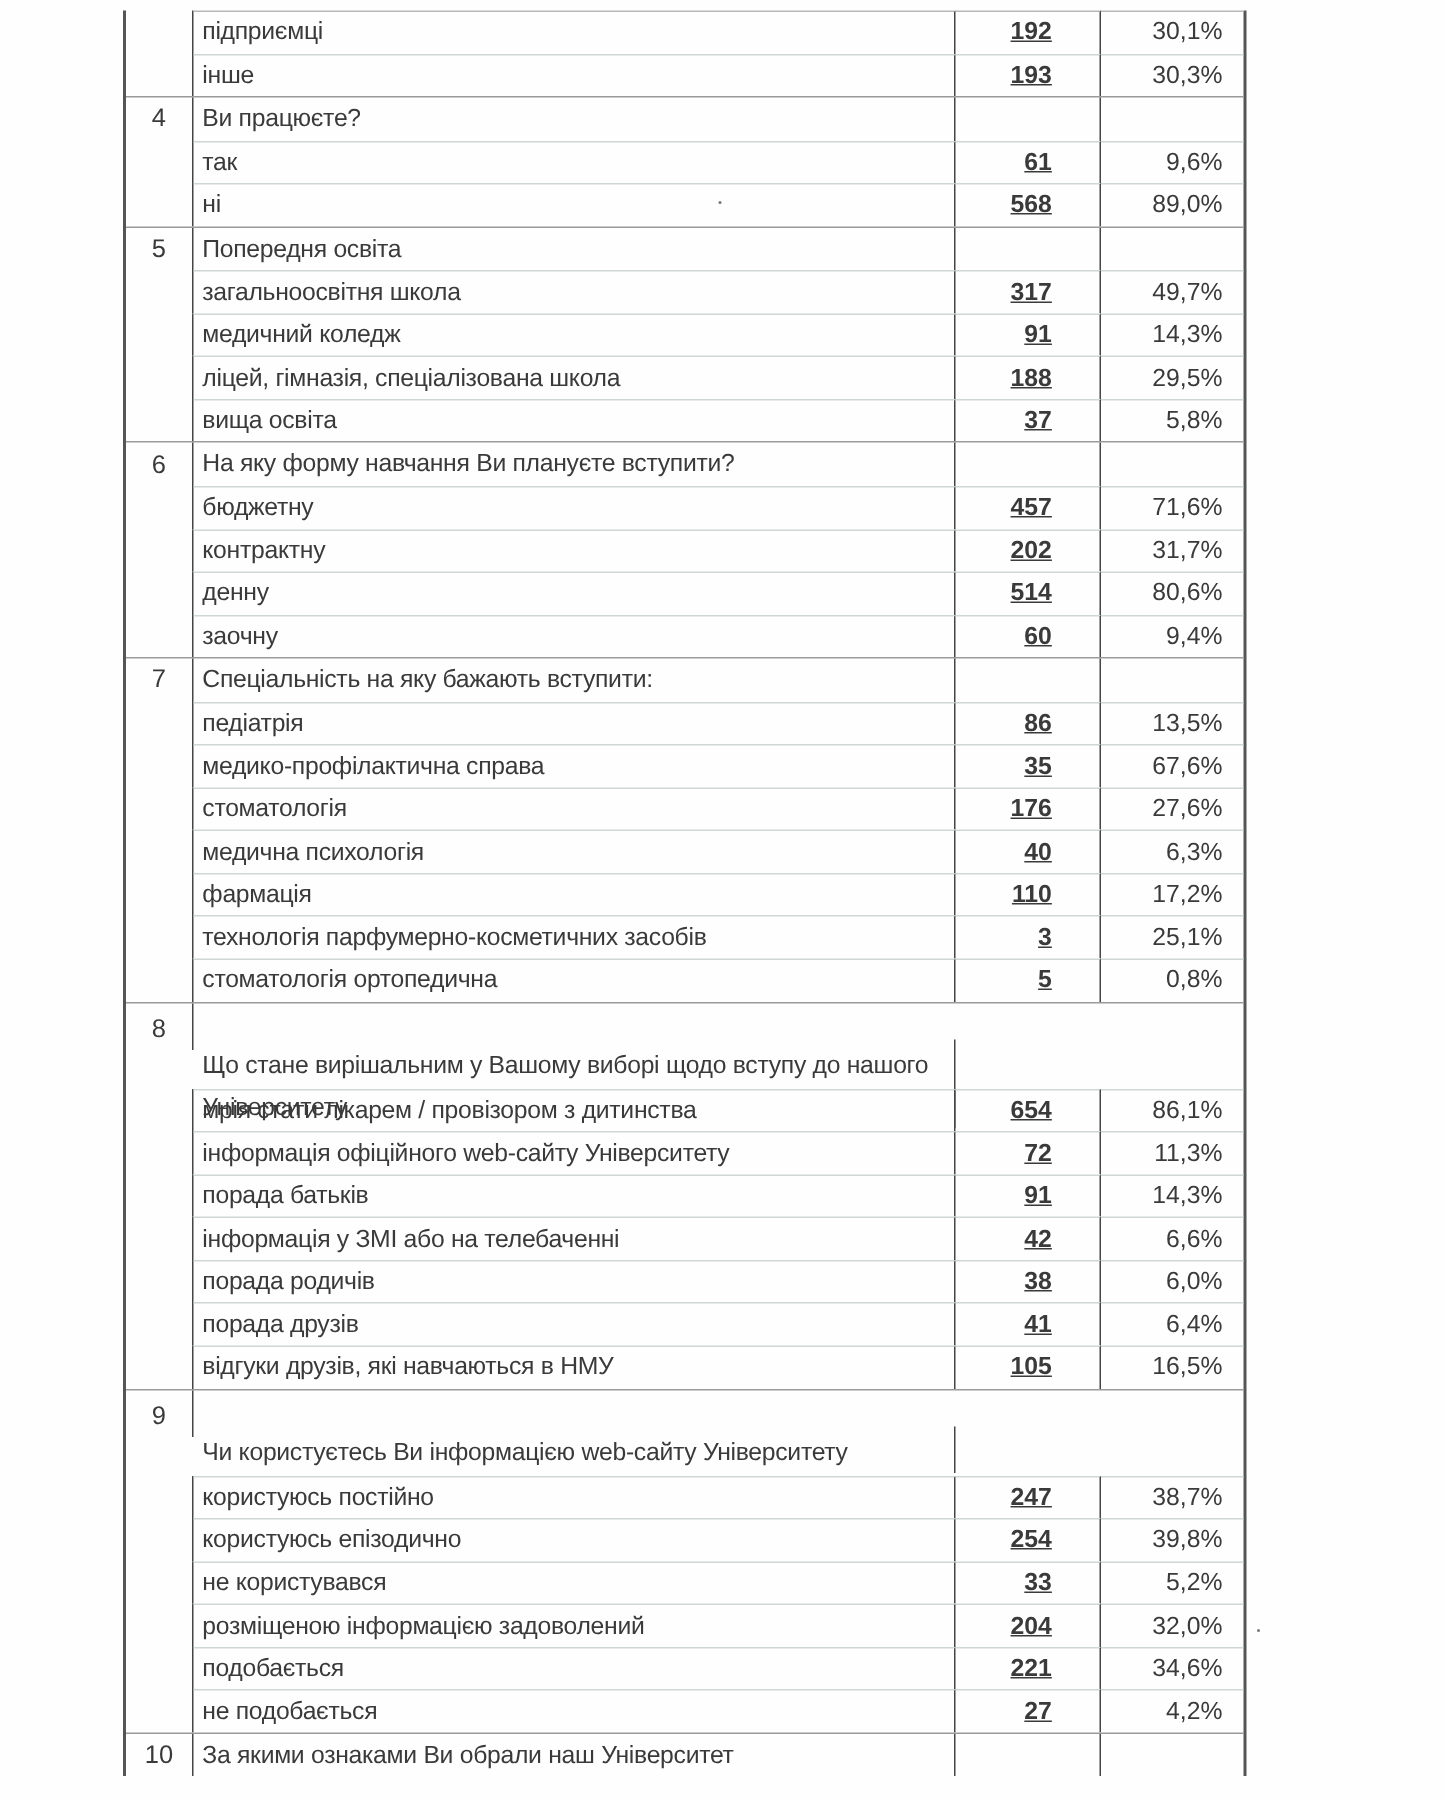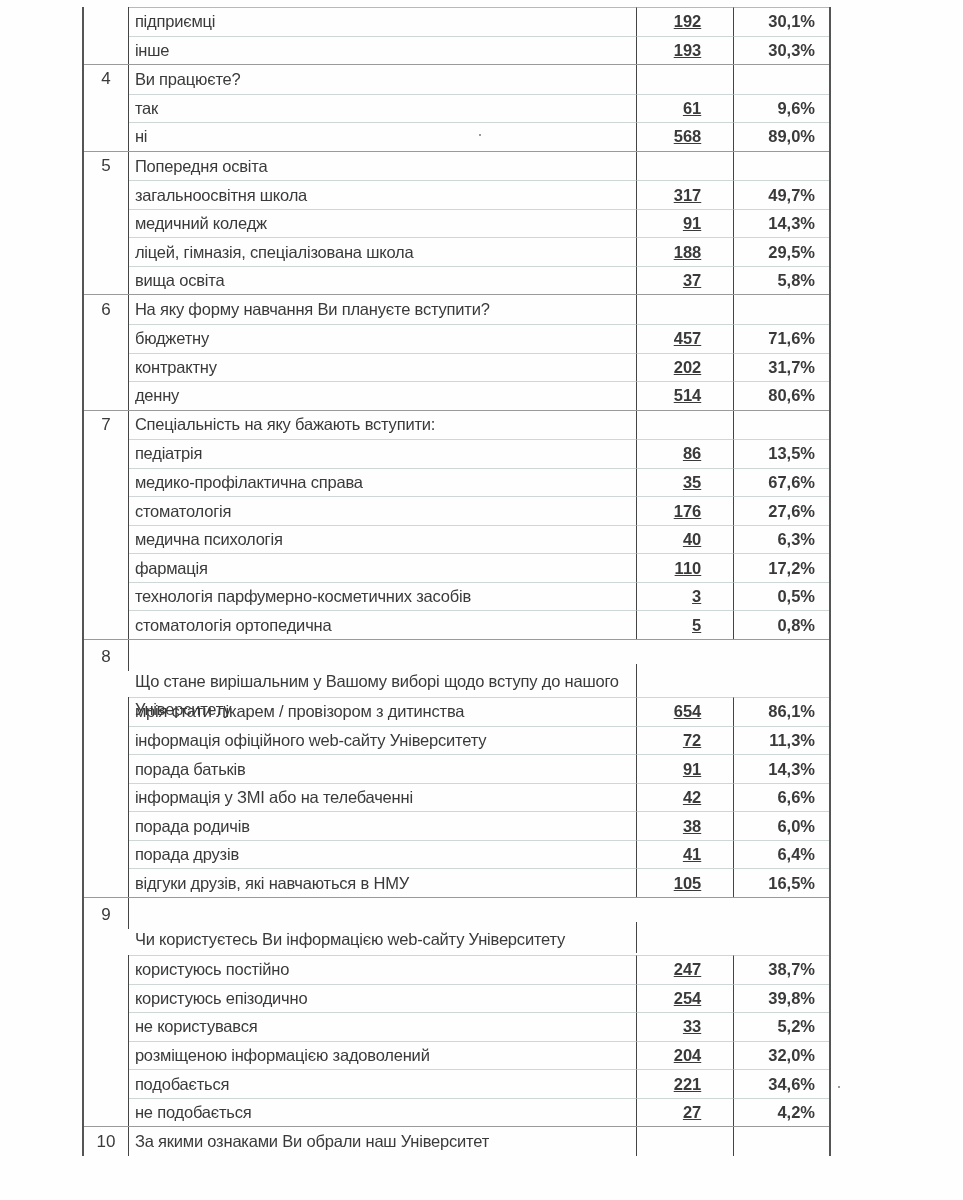--- a/index.html
+++ b/index.html
@@ -8,21 +8,21 @@
   .tbl {
     position: absolute; left: 82px; top: 7px; width: 749px;
     border-left: 2px solid #555; border-right: 2px solid #555; box-sizing: border-box;
     font-family: "Liberation Sans", sans-serif; color: #3a3a3a;
   }
   .row { display: flex; position: relative; }
   .cell { box-sizing: border-box; display: flex; align-items: center; }
   .c-num { width: 45px; justify-content: center; font-size: 17px; border-right: 1px solid #444; }
   .c-label { width: 510px; padding-left: 6px; font-size: 16.5px; border-right: 1px solid #444; letter-spacing: -0.2px; }
   .c-count { width: 97px; justify-content: flex-end; padding-right: 32px; font-size: 16.5px; font-weight: bold; border-right: 1px solid #444; text-decoration: underline; }
-  .c-pct { width: 95px; justify-content: flex-end; padding-right: 14px; font-size: 16.5px; font-weight: bold; }
+  .c-pct { width: 95px; justify-content: flex-end; padding-right: 14px; font-size: 16.5px; font-weight: normal; }
   .line { height: 28.56px; }
   .line2 { height: 57.12px; align-items: flex-start; }
   .line2 .c-label { align-items: flex-start; padding-top: 3px; line-height: 28px; flex-wrap: wrap; margin-top: 24px; }
   .line2 .c-num { align-items: flex-start; padding-top: 3px; line-height: 28px; }
   
   .row.opt .c-label, .row.opt .c-count, .row.opt .c-pct { border-top: 1px solid #cfd6d6; }
   .row.q { border-top: 1px solid #9a9a9a; }
   .row.first .c-label, .row.first .c-count, .row.first .c-pct { border-top: 1px solid #b8b8b8; }
   .speck { position: absolute; width: 2px; height: 2px; background: #777; border-radius: 1px; }
 </style>
@@ -108,20 +108,26 @@
         <div class="cell c-label">контрактну</div>
         <div class="cell c-count">202</div>
         <div class="cell c-pct">31,7%</div>
       </div>
       <div class="row line opt">
         <div class="cell c-num"></div>
         <div class="cell c-label">денну</div>
         <div class="cell c-count">514</div>
         <div class="cell c-pct">80,6%</div>
       </div>
+      <div class="row line opt">
+        <div class="cell c-num"></div>
+        <div class="cell c-label">заочну</div>
+        <div class="cell c-count">60</div>
+        <div class="cell c-pct">9,4%</div>
+      </div>
       <div class="row line q">
         <div class="cell c-num">7</div>
         <div class="cell c-label">Спеціальність на яку бажають вступити:</div>
         <div class="cell c-count"></div>
         <div class="cell c-pct"></div>
       </div>
       <div class="row line opt">
         <div class="cell c-num"></div>
         <div class="cell c-label">педіатрія</div>
         <div class="cell c-count">86</div>
@@ -148,21 +154,21 @@
       <div class="row line opt">
         <div class="cell c-num"></div>
         <div class="cell c-label">фармація</div>
         <div class="cell c-count">110</div>
         <div class="cell c-pct">17,2%</div>
       </div>
       <div class="row line opt">
         <div class="cell c-num"></div>
         <div class="cell c-label">технологія парфумерно-косметичних засобів</div>
         <div class="cell c-count">3</div>
-        <div class="cell c-pct">0,5%</div>
+        <div class="cell c-pct">25,1%</div>
       </div>
       <div class="row line opt">
         <div class="cell c-num"></div>
         <div class="cell c-label">стоматологія ортопедична</div>
         <div class="cell c-count">5</div>
         <div class="cell c-pct">0,8%</div>
       </div>
       <div class="row line2 q">
         <div class="cell c-num">8</div>
         <div class="cell c-label">Що стане вирішальним у Вашому виборі щодо вступу до нашого Університету</div>

